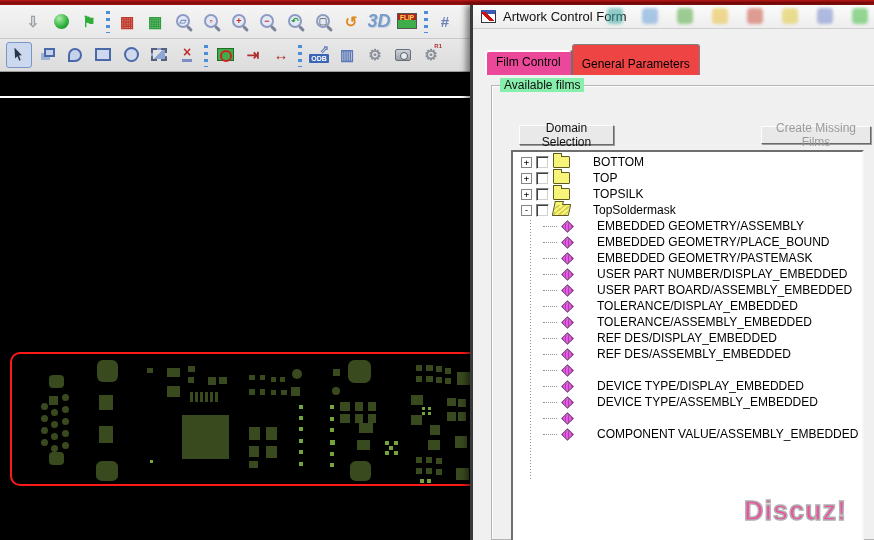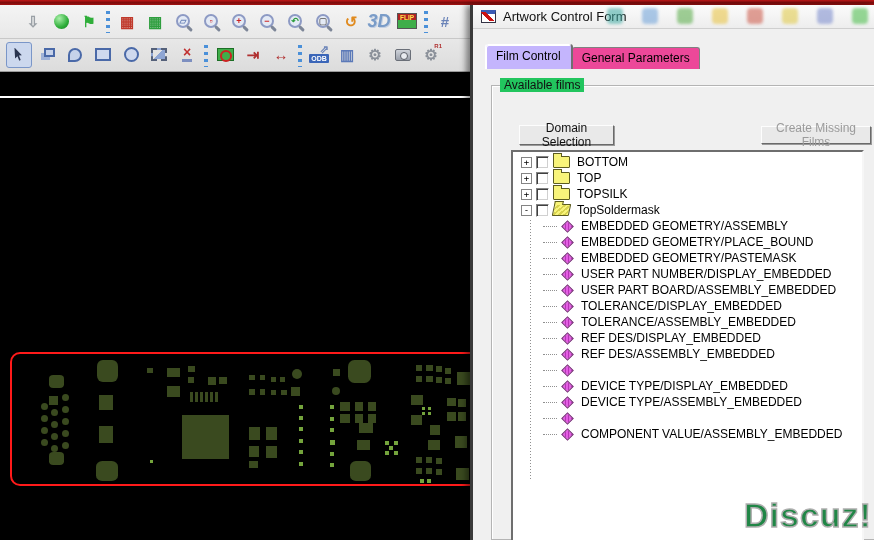--- a/index.html
+++ b/index.html
@@ -77,29 +77,29 @@
   .dlg-icon::after { content:""; position:absolute; left:-2px; top:-2px; width:14px; height:9px;
                      background:linear-gradient(45deg, transparent 42%, #cc1111 42% 62%, transparent 62%); }
   .dlg-title { font-size:13px; color:#111; }
   .ghosts { position:absolute; right:6px; top:3px; display:flex; gap:19px; align-items:center; }
   .ghost { width:16px; height:16px; border-radius:4px; filter:blur(1.5px); opacity:.55; }
 
   .dlg-body { position:absolute; left:0; top:25px; width:100%; height:510px; background:#f0f0f0; }
 
   
   .tabs { position:absolute; left:12px; top:14px; display:flex; align-items:flex-end; }
-  .tab { font-size:12px; padding:3px 9px 4px; border:1px solid #808080; border-bottom:none;
-         background:#ec4899; border-radius:3px 3px 0 0; position:relative; }
-  .tab.active { background:#c4b5fd; border-color:#fff #707070 #f0f0f0 #fff;
+  .tab { font-size:12px; padding:12px 9px 4px; border:1px solid #808080; border-bottom:none;
+         background:#ef4444; border-radius:3px 3px 0 0; position:relative; }
+  .tab.active { background:#ec4899; border-color:#fff #707070 #f0f0f0 #fff;
                 box-shadow:inset 1px 1px 0 #fff, 1px 0 0 #707070; padding:4px 10px 6px; z-index:2; }
 
   
   .groupbox { position:absolute; left:18px; top:55px; width:400px; height:455px;
               border:1px solid #b4b4b4; box-shadow:inset 1px 1px 0 #fff, 1px 1px 0 #fff; }
-  .group-label { position:absolute; left:8px; top:-8px; background:#22c55e; padding:0 4px; font-size:12px; color:#111; }
+  .group-label { position:absolute; left:8px; top:-8px; background:#86efac; padding:0 4px; font-size:12px; color:#111; }
 
   .btn { position:absolute; font-size:12px; color:#111; background:#e9e9e9; text-align:center;
          border:1px solid; border-color:#fdfdfd #6a6a6a #6a6a6a #fdfdfd; box-shadow:1px 1px 0 #9a9a9a; 
          display:flex; align-items:center; justify-content:center; }
   .btn.disabled { color:#9b9b9b; }
   #btn-domain { left:27px; top:39px; width:95px; height:20px; }
   #btn-create { left:269px; top:40px; width:110px; height:18px; }
 
   
   .listbox { position:absolute; left:19px; top:64px; width:353px; height:446px; background:#fff;
@@ -116,25 +116,25 @@
         box-shadow:inset 1px 1px 0 #404040, inset -1px -1px 0 #d0d0d0; flex:0 0 auto; margin-right:4px; }
   .folder { width:17px; height:12px; background:#f8f47a; border:1px solid #5c5c20; border-radius:1px;
             position:relative; flex:0 0 auto; margin-right:5px; }
   .folder::before { content:""; position:absolute; left:-1px; top:-4px; width:7px; height:3px;
                     background:#f8f47a; border:1px solid #5c5c20; border-bottom:none; }
   .folder.open { transform:skewX(-12deg);
                  background:repeating-linear-gradient(135deg,#f8f47a 0 2px,#d8d24e 2px 4px); }
   .hdots { width:14px; height:1px; border-top:1px dotted #909090; flex:0 0 auto; margin-right:4px; }
   .diamond { width:9px; height:9px; transform:rotate(45deg); flex:0 0 auto; margin:0 7px 0 2px;
              background:repeating-linear-gradient(45deg,#e25fe2 0 2px,#b833b8 2px 3px); border:1px solid #6e1f6e; }
-  .tlabel { padding-left:2px; }
-
-  
-  .watermark { position:absolute; left:744px; top:496px; z-index:20; font-size:34px; font-weight:bold;
-               color:#15803d; -webkit-text-stroke:1.5px #ababab; letter-spacing:1px; opacity:.95; }
+  .tlabel { padding-left:2px;margin-left:16px; }
+
+  
+  .watermark { position:absolute; left:744px; top:496px; z-index:20; font-size:27px; font-weight:bold;
+               color:#ec4899; -webkit-text-stroke:1.5px #ababab; letter-spacing:1px; opacity:.95; }
 </style>
 </head>
 <body>
 
 <div class="top-strip"></div>
 
 <div class="toolbar">
   <div class="tbrow" id="tb1">
       <div class="tbi glyph">
         <span class="g" style="color: rgb(154, 160, 166);">⇩</span>

